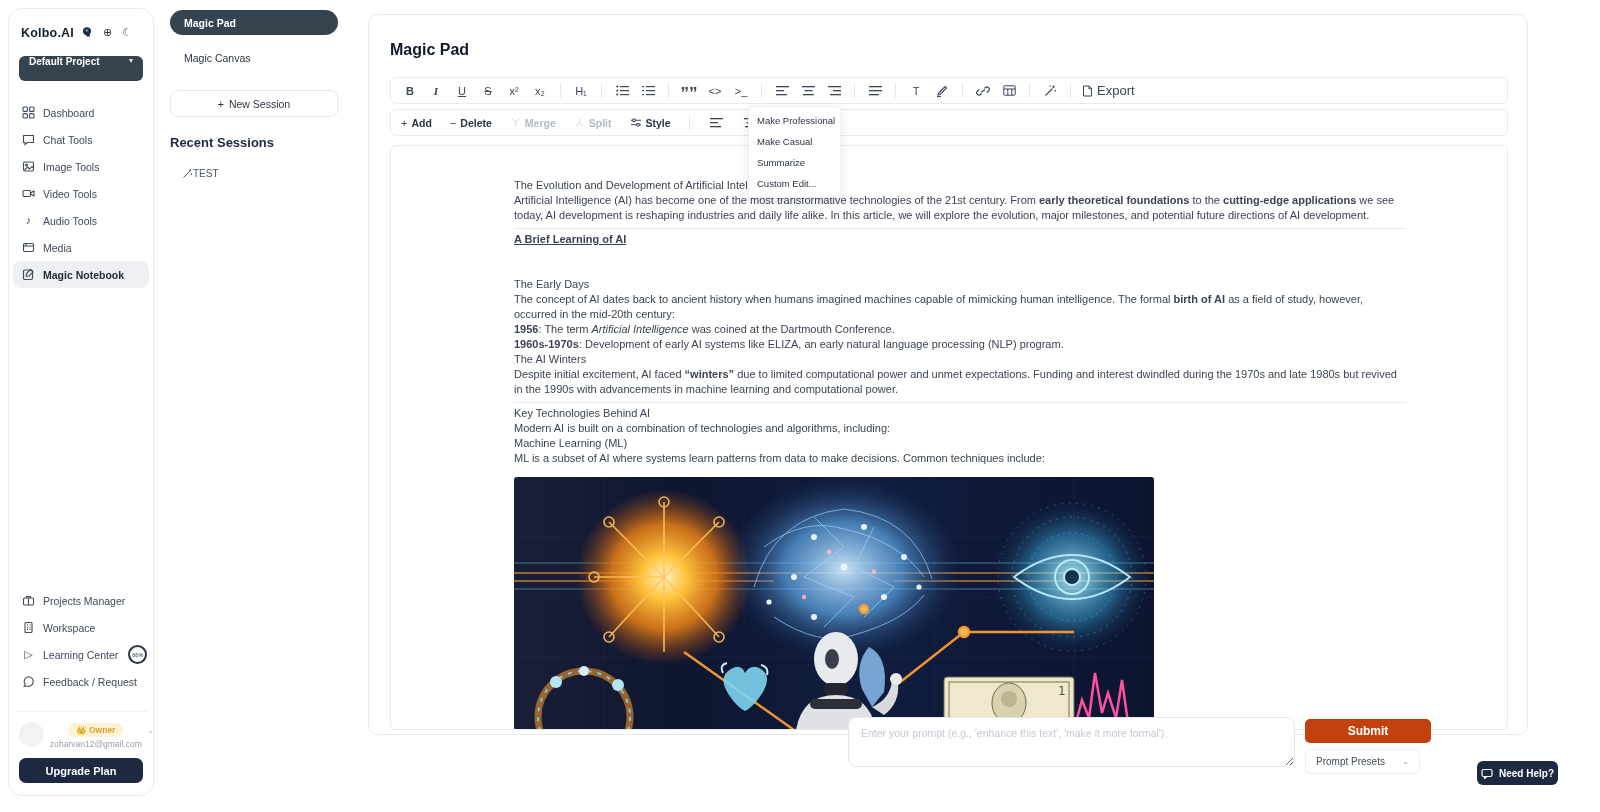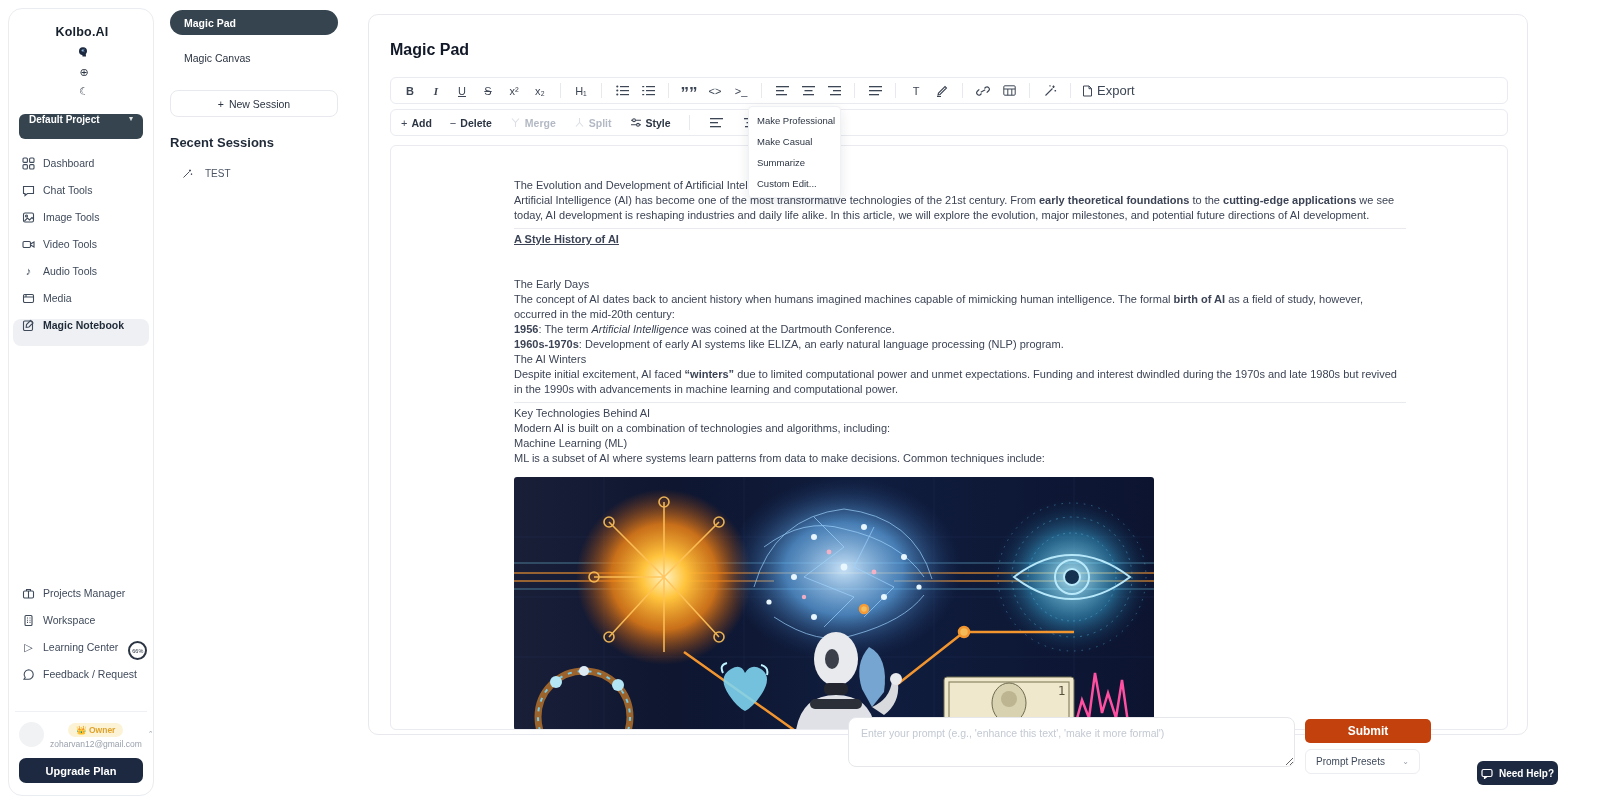--- a/index.html
+++ b/index.html
@@ -2,30 +2,30 @@
 <html><head>
 <meta charset="utf-8">
 <style>
   * { margin:0; padding:0; box-sizing:border-box; }
   html,body { width:1600px; height:812px; font-family:"Liberation Sans","DejaVu Sans",sans-serif; background:#ffffff; overflow:hidden; }
   #stage { position:relative; width:1600px; height:812px; background:#ffffff; }
 
   
   #sidebar { position:absolute; left:8px; top:8px; width:146px; height:788px;
     background:#fff; border:1px solid #e9ecf1; border-radius:14px; }
-  .logo-row { display:flex; align-items:center; gap:6px; padding:16px 10px 0 12px;flex-direction:column; }
+  .logo-row { display:flex; align-items:center; gap:6px; padding:16px 10px 0 12px; }
   .brand { font-size:12.5px; font-weight:700; color:#16202c; letter-spacing:.2px; }
   .logo-mini { font-size:12px; line-height:1; }
   .top-ico { font-size:11px; color:#2b3442; cursor:pointer; margin-left:4px; }
   .proj-btn { margin:16px 10px 0 10px; height:25px; background:#35444f; color:#fff;
     border-radius:6px; display:flex; align-items:flex-start; justify-content:space-between;
     padding:0 10px; font-size:10px; font-weight:700; cursor:pointer; }
   .proj-btn .chev { font-size:8px; opacity:.85; }
   .nav { margin-top:18px; }
-  .nav-item { display:flex; gap:8px; height:27px; margin:0 4px;
+  .nav-item { display:flex; align-items:center; gap:8px; height:27px; margin:0 4px;
     padding-left:9px; font-size:10.5px; color:#3f4a5a; border-radius:8px; cursor:pointer; }
   .nav-item.sel { background:#eef0f3; color:#1f2937; font-weight:600; }
   .nav-item svg, .nav-ico { width:13px; height:13px; flex:0 0 13px; color:#3f4a5a; font-size:11px; line-height:13px; text-align:center; }
   #sidebar-footer { position:absolute; left:0; right:0; bottom:100px; }
   .ring-badge { width:19px; height:19px; border:2px solid #2b3442; border-radius:50%;
     font-size:5.5px; color:#2b3442; display:flex; align-items:center; justify-content:center; margin-left:2px; }
   .user-row { position:absolute; left:6px; right:6px; bottom:46px; border-top:1px solid #eef0f3;
     padding:7px 4px 0 4px; display:flex; align-items:center; gap:6px; }
   .avatar { width:25px; height:25px; border-radius:50%; background:#f1f2f4; flex:0 0 25px; }
   .user-meta { flex:1; text-align:center; }
@@ -40,21 +40,21 @@
   
   #sessions { position:absolute; left:170px; top:10px; width:168px; }
   .tab-pill { height:25px; border-radius:13px; display:flex; align-items:center;
     padding:0 14px; font-size:10.5px; cursor:pointer; }
   .tab-pill.sel { background:#35444f; color:#fff; font-weight:700; }
   .tab-plain { padding:0 14px; margin-top:17px; font-size:10.5px; color:#2b3442; cursor:pointer; }
   .new-session { margin-top:26px; height:27px; background:#fff; border:1px solid #e7e9ee;
     border-radius:8px; display:flex; align-items:center; justify-content:center; gap:5px;
     font-size:10.5px; color:#2b3442; cursor:pointer; }
   .recent-h { margin-top:18px; font-size:13px; font-weight:700; color:#1f2937; }
-  .session-item { margin-top:18px; display:flex; align-items:center; gap:12px; padding-left:12px;
+  .session-item { margin-top:18px; display:flex; align-items:center; gap:0; padding-left:12px;
     font-size:10px; color:#4b5563; cursor:pointer; }
 
   
   #main-card { position:absolute; left:368px; top:14px; width:1160px; height:721px;
     background:#fff; border:1px solid #e7e9ee; border-radius:10px; }
   .main-title { position:absolute; left:21px; top:26px; font-size:16px; font-weight:700; color:#111827; }
   .toolbar { position:absolute; left:21px; width:1118px; height:27px; border:1px solid #e9ebf0;
     border-radius:6px; display:flex; align-items:center; padding:0 8px; gap:4px; background:#fff; }
   #toolbar1 { top:62px; }
   #toolbar2 { top:94px; }
@@ -393,21 +393,21 @@
             <rect x="2" y="9" width="11" height="1.3" fill="#3d4655"></rect>
           </svg>
         </span>
     </div>
 
     <div id="doc">
       <div class="doc-inner">
         <div class="dline"><span>The Evolution and Development of Artificial Intelligence</span></div>
         <div class="dline"><span>Artificial Intelligence (AI) has become one of the most transformative technologies of the 21st century. From </span><span class="b">early theoretical foundations</span><span> to the </span><span class="b">cutting-edge applications</span><span> we see today, AI development is reshaping industries and daily life alike. In this article, we will explore the evolution, major milestones, and potential future directions of AI development.</span></div>
         <div class="dsep"></div>
-        <div class="dline"><span class="b u">A Style History of AI</span></div>
+        <div class="dline"><span class="b u">A Brief Learning of AI</span></div>
         <div class="dgap"></div>
         <div class="dline"><span>The Early Days</span></div>
         <div class="dline"><span>The concept of AI dates back to ancient history when humans imagined machines capable of mimicking human intelligence. The formal </span><span class="b">birth of AI</span><span> as a field of study, however, occurred in the mid-20th century:</span></div>
         <div class="dline"><span class="b">1956</span><span>: The term </span><span class="i">Artificial Intelligence</span><span> was coined at the Dartmouth Conference.</span></div>
         <div class="dline"><span class="b">1960s-1970s</span><span>: Development of early AI systems like ELIZA, an early natural language processing (NLP) program.</span></div>
         <div class="dline"><span>The AI Winters</span></div>
         <div class="dline"><span>Despite initial excitement, AI faced </span><span class="b">“winters”</span><span> due to limited computational power and unmet expectations. Funding and interest dwindled during the 1970s and late 1980s but revived in the 1990s with advancements in machine learning and computational power.</span></div>
         <div class="dsep"></div>
         <div class="dline"><span>Key Technologies Behind AI</span></div>
         <div class="dline"><span>Modern AI is built on a combination of technologies and algorithms, including:</span></div>

